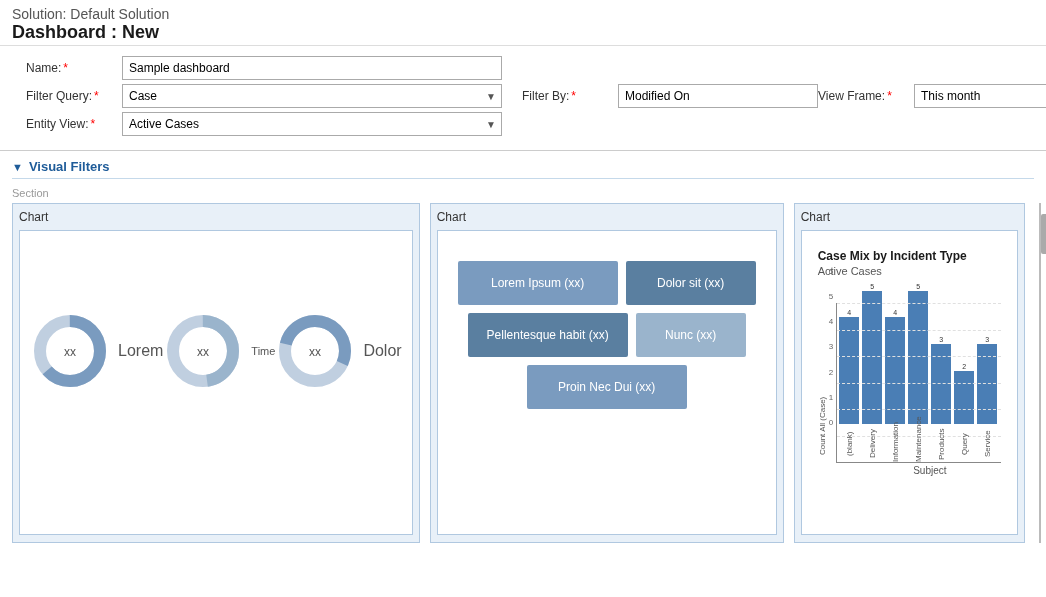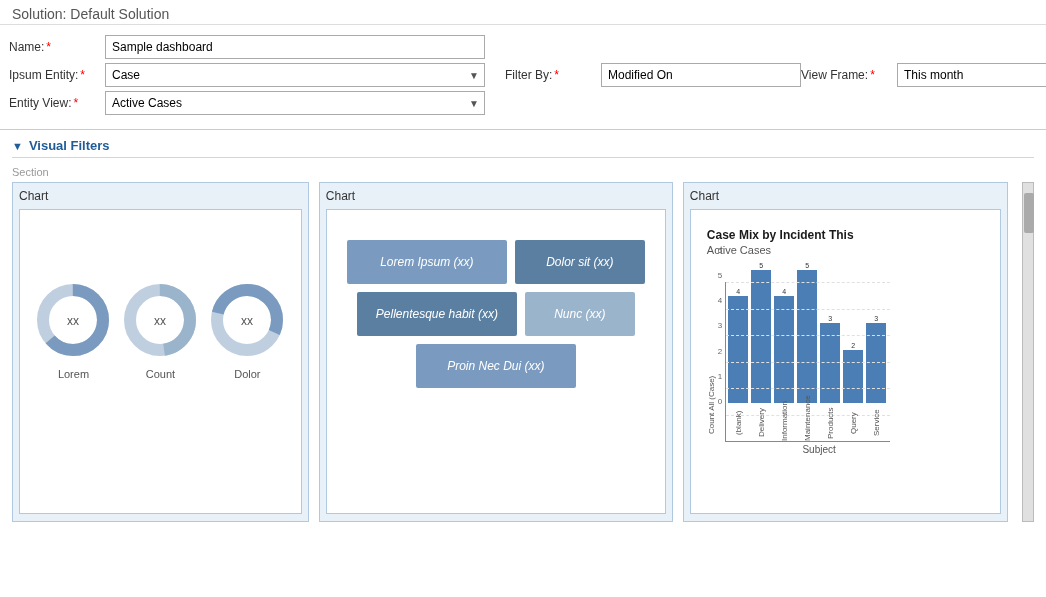--- a/index.html
+++ b/index.html
@@ -2,21 +2,21 @@
 <html><head>
   <meta charset="utf-8">
   <style>
     * { box-sizing: border-box; margin: 0; padding: 0; }
     body { font-family: 'Segoe UI', Arial, sans-serif; font-size: 13px; background: #fff; color: #333; }
 
     .top-bar { padding: 6px 12px 2px 12px; border-bottom: 1px solid #ddd; }
     .solution-label { font-size: 14px; color: #555; }
     .dashboard-title { font-size: 18px; font-weight: bold; color: #1a1a1a; }
 
-    .form-area { padding: 10px 9px; display: grid; grid-template-columns: 1fr 1fr; gap: 6px 20px; border-bottom: 1px solid #ccc; }
+    .form-area { padding: 10px 26px; display: grid; grid-template-columns: 1fr 1fr; gap: 6px 20px; border-bottom: 1px solid #ccc; }
     .form-row { display: flex; align-items: center; gap: 6px; margin-bottom: 4px; }
     .form-label { font-size: 12px; color: #333; white-space: nowrap; min-width: 90px; }
     .required { color: red; margin-left: 2px; }
     .form-input { border: 1px solid #aaa; padding: 3px 6px; font-size: 12px; background: #fff; height: 24px; }
     .form-input-wide { width: 380px; }
     .form-select-wrap { position: relative; display: inline-block; }
     .form-select-wrap select { appearance: none; border: 1px solid #aaa; padding: 3px 24px 3px 6px; font-size: 12px; background: #fff; height: 24px; width: 380px; cursor: pointer; }
     .form-select-wrap::after { content: '▼'; position: absolute; right: 6px; top: 50%; transform: translateY(-50%); font-size: 10px; color: #555; pointer-events: none; }
     .filter-by-input { border: 1px solid #aaa; padding: 3px 6px; font-size: 12px; background: #fff; height: 24px; width: 200px; }
 
@@ -30,58 +30,59 @@
     .section-label { font-size: 11px; color: #999; margin-bottom: 4px; }
 
     .charts-row { display: flex; gap: 10px; justify-content: space-between; }
 
     .chart-card { border: 1px solid #b0c8e0; background: #e8f0f8; padding: 6px; flex: 1; min-height: 340px; }
     .chart-card-title { font-size: 12px; color: #333; margin-bottom: 6px; }
     .chart-inner { border: 1px solid #b0c8e0; background: #fff; height: 305px; padding: 10px; }
 
     
     .donut-area { display: flex; justify-content: space-around; align-items: center; height: 220px; padding: 10px 0; }
-    .donut-item { display: flex; flex-direction: column; align-items: center; gap: 8px; }
+    .donut-item { display: flex; flex-direction: row; align-items: center; gap: 8px; }
 
     
     .treemap-area { display: flex; flex-direction: column; gap: 8px; padding: 20px 10px; }
     .treemap-row { display: flex; gap: 8px; justify-content: center; }
-    .treemap-cell { background: #7a9bbf; color: #fff; font-size: 12px; display: flex; align-items: center; justify-content: center; padding: 10px 2px; border-radius: 2px; min-height: 44px; font-style: italic; }
+    .treemap-cell { background: #7a9bbf; color: #fff; font-size: 12px; display: flex; align-items: center; justify-content: center; padding: 10px 2px; border-radius: 2px; min-height: 44px; }
     .treemap-cell.large { min-width: 160px; }
     .treemap-cell.medium { min-width: 130px; }
     .treemap-cell.small { min-width: 110px; }
     .treemap-cell.dark { background: #5a7fa0; }
     .treemap-cell.light { background: #9ab4cc; }
 
     
     .bar-chart-area { padding: 8px 6px 0 6px; }
     .bar-chart-title { font-size: 12px; color: #1a1a1a; font-weight: 600; margin-bottom: 2px; }
     .bar-chart-subtitle { font-size: 11px; color: #555; margin-bottom: 6px; }
     .y-axis-wrap { display: flex; flex-direction: column; align-items: flex-end; justify-content: space-between; height: 180px; padding-bottom: 0; }
     .scrollbar-area { width: 12px; background: #e0e0e0; margin-left: 4px; border: 1px solid #bbb; height: 340px; position: relative; }
     .scrollbar-thumb { width: 10px; height: 40px; background: #aaa; position: absolute; top: 10px; left: 1px; border-radius: 2px; }
   </style>
 </head>
 <body>
 
 <div class="top-bar">
   <div class="solution-label">Solution: Default Solution</div>
+  <div class="dashboard-title">Dashboard : New</div>
 </div>
 
 <div class="form-area">
   <div class="left-col">
     <div class="form-row">
       <label class="form-label">
         <span>Name:</span><span class="required">*</span>
       </label>
       <input class="form-input form-input-wide" type="text" value="Sample dashboard" style="">
     </div>
     <div class="form-row">
       <label class="form-label">
-        <span>Ipsum Entity:</span><span class="required">*</span>
+        <span>Filter Query:</span><span class="required">*</span>
       </label>
       <div class="form-select-wrap">
         <select>
           <option>Case</option>
         </select>
       </div>
     </div>
     <div class="form-row">
       <label class="form-label">
         <span>Entity View:</span><span class="required">*</span>
@@ -120,37 +121,37 @@
     <div class="chart-card">
       <div class="chart-card-title">Chart</div>
       <div class="chart-inner">
         <div class="donut-area">
           <div class="donut-item">
             <svg width="80" height="80" viewBox="0 0 80 80">
               <circle cx="40" cy="40" r="30" fill="none" stroke="#c0cfe0" stroke-width="12"></circle>
               <circle cx="40" cy="40" r="30" fill="none" stroke="#7a9bbf" stroke-width="12" stroke-dasharray="120 68" stroke-dashoffset="0" transform="rotate(-90 40 40)"></circle>
               <text x="40" y="45" text-anchor="middle" font-size="12" fill="#555">xx</text>
             </svg>
-            <span style="font-size:11px;color:#555">Lorem</span>
+            <span style="font-size:16px;color:#555">Lorem</span>
           </div>
           <div class="donut-item">
             <svg width="80" height="80" viewBox="0 0 80 80">
               <circle cx="40" cy="40" r="30" fill="none" stroke="#c0cfe0" stroke-width="12"></circle>
               <circle cx="40" cy="40" r="30" fill="none" stroke="#9ab4cc" stroke-width="12" stroke-dasharray="90 98" stroke-dashoffset="0" transform="rotate(-90 40 40)"></circle>
               <text x="40" y="45" text-anchor="middle" font-size="12" fill="#555">xx</text>
             </svg>
-            <span style="font-size:11px;color:#555">Count</span>
+            <span style="font-size:11px;color:#555">Time</span>
           </div>
           <div class="donut-item">
             <svg width="80" height="80" viewBox="0 0 80 80">
               <circle cx="40" cy="40" r="30" fill="none" stroke="#c0cfe0" stroke-width="12"></circle>
               <circle cx="40" cy="40" r="30" fill="none" stroke="#7a9bbf" stroke-width="12" stroke-dasharray="100 88" stroke-dashoffset="40" transform="rotate(-90 40 40)"></circle>
               <text x="40" y="45" text-anchor="middle" font-size="12" fill="#555">xx</text>
             </svg>
-            <span style="font-size:11px;color:#555">Dolor</span>
+            <span style="font-size:16px;color:#555">Dolor</span>
           </div>
         </div>
       </div>
     </div>
 
     <div class="chart-card">
       <div class="chart-card-title">Chart</div>
       <div class="chart-inner">
         <div class="treemap-area">
           <div class="treemap-row">
@@ -165,21 +166,21 @@
             <div class="treemap-cell large">Proin Nec Dui (xx)</div>
           </div>
         </div>
       </div>
     </div>
 
     <div class="chart-card" style="flex:1.1">
       <div class="chart-card-title">Chart</div>
       <div class="chart-inner">
         <div class="bar-chart-area">
-          <div class="bar-chart-title">Case Mix by Incident This</div>
+          <div class="bar-chart-title">Case Mix by Incident Type</div>
           <div class="bar-chart-subtitle">Active Cases</div>
           <div style="display:flex;gap:0;align-items:flex-end;">
             <div style="display:flex;flex-direction:column;align-items:center;margin-right:2px;">
               <span style="font-size:8px;color:#555;writing-mode:vertical-rl;transform:rotate(180deg);height:100px;text-align:center;">Count All (Case)</span>
             </div>
             <div style="display:flex;flex-direction:column;">
               <div style="display:flex;gap:0;height:180px;align-items:flex-end;">
                 <div class="y-axis-wrap" style="height:160px;display:flex;flex-direction:column;justify-content:space-between;margin-right:3px;margin-bottom:36px;">
                   <span style="font-size:8px;color:#666;">6</span>
                   <span style="font-size:8px;color:#666;">5</span>

